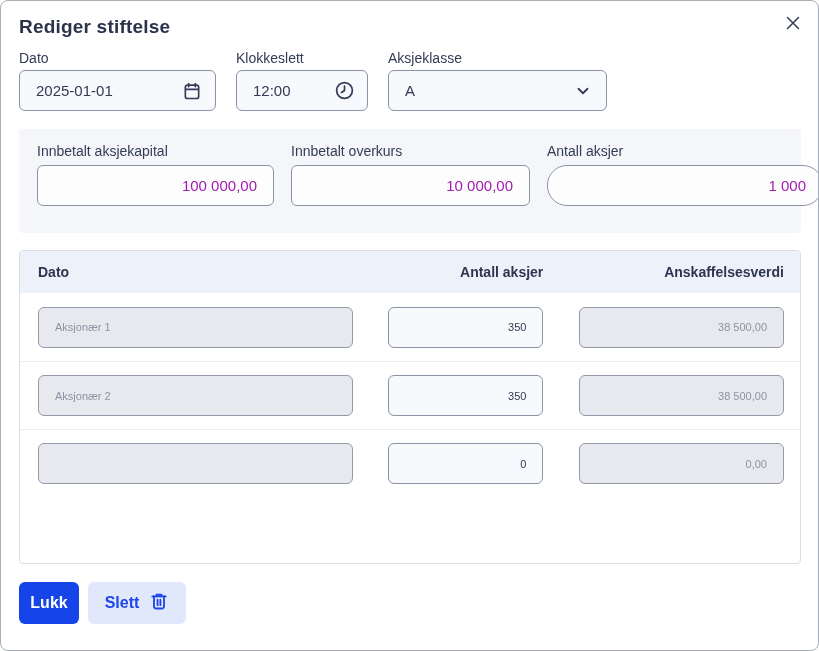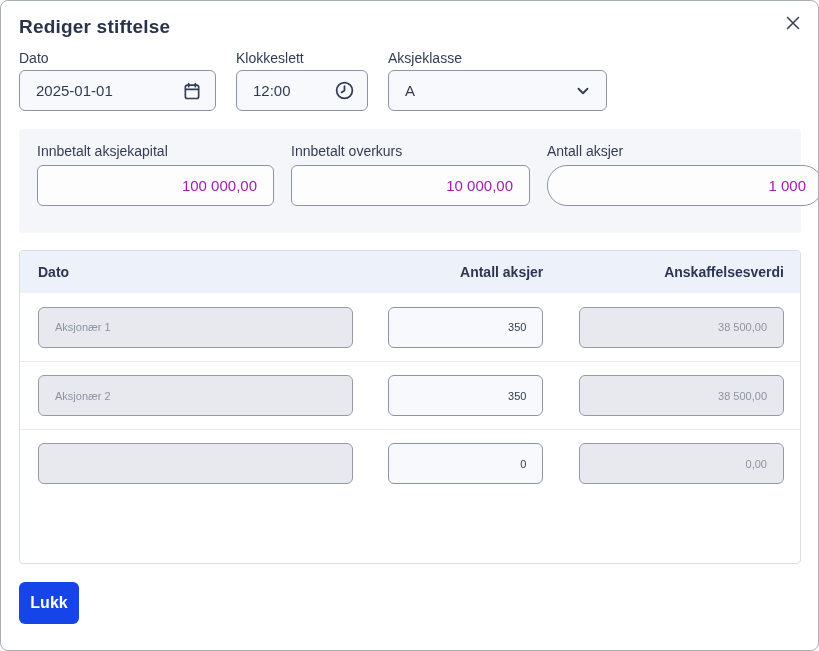--- a/index.html
+++ b/index.html
@@ -238,15 +238,26 @@
       <input class="cell-input cell-shares" type="text" value="0" style="">
       <div class="gap-b"></div>
       <input class="cell-input cell-cost" type="text" disabled="" value="0,00" style="">
     </div>
   </div>
 
   <div class="actions">
     <button class="btn btn-primary">
       <span>Lukk</span>
     </button>
+    <button class="btn btn-delete">
+      <span>Slett</span>
+      <span>
+        <svg width="20" height="20" viewBox="0 0 24 24" fill="none" stroke="#1c46e8" stroke-width="2.2" stroke-linecap="round" stroke-linejoin="round">
+          <path d="M4 6.5h16"></path>
+          <path d="M9 6.5V4.5h6v2"></path>
+          <path d="M6 6.5v12a2.5 2.5 0 0 0 2.5 2.5h7a2.5 2.5 0 0 0 2.5-2.5v-12"></path>
+          <path d="M10.3 10.5v6.5M13.7 10.5v6.5"></path>
+        </svg>
+      </span>
+    </button>
   </div>
 
 </div>
 
 </body></html>

